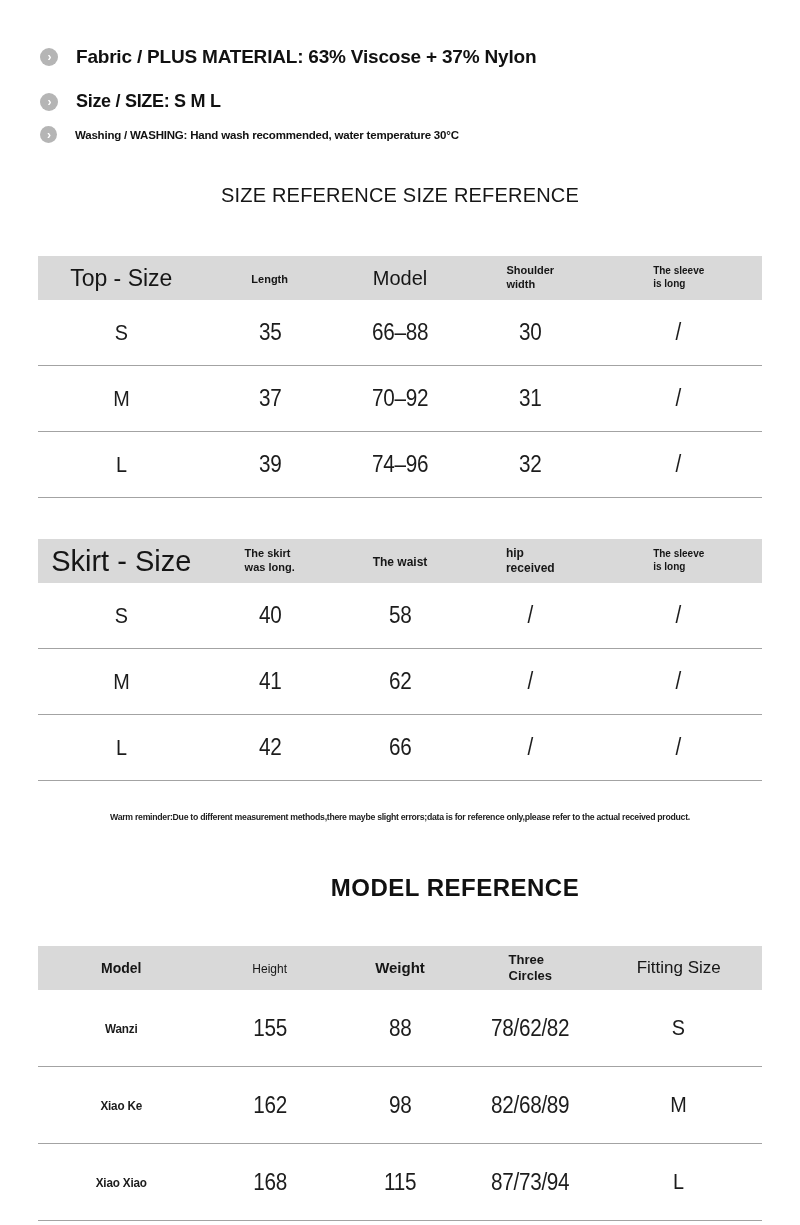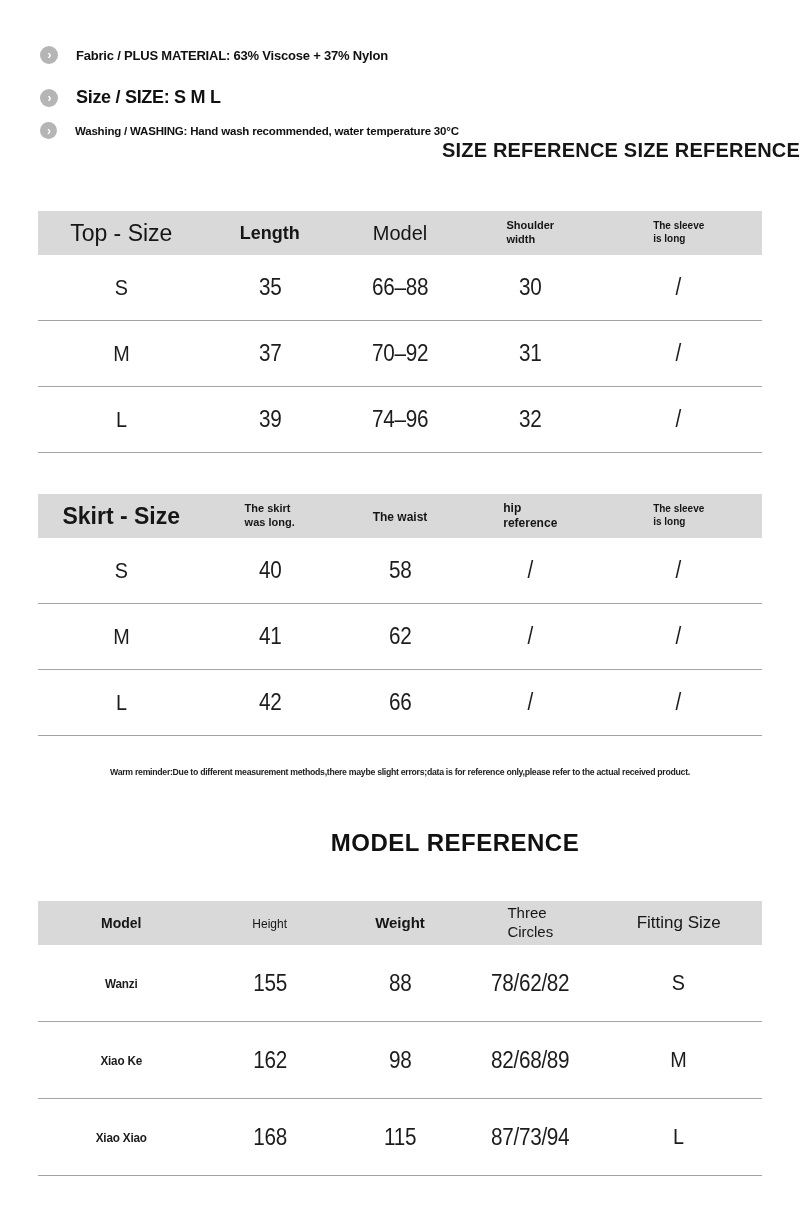--- a/index.html
+++ b/index.html
@@ -21,29 +21,30 @@
   .chev-circle {
     width: 18px; height: 18px; border-radius: 50%;
     background: #b5b5b5; color: #ffffff;
     display: inline-flex; align-items: center; justify-content: center;
     font-size: 12px; font-weight: 700; line-height: 1;
     flex: 0 0 18px;
     padding-left: 1px;
   }
   .bullet-row.b3 .chev-circle { width: 17px; height: 17px; flex-basis: 17px; }
   .bullet-text { margin-left: 18px; font-weight: 600; color: #111; letter-spacing: -0.2px; }
-  .b1 .bullet-text { font-size: 13px; }
+  .b1 .bullet-text { font-size: 19px; }
   .b2 .bullet-text { font-size: 18px; letter-spacing: -0.3px; }
   .b3 .bullet-text { font-size: 11.5px; }
 
   
   .size-ref-title {
-    text-align: right;
+    margin-top: 41px;
+    text-align: center;
     font-size: 20px;
-    font-weight: 700;
+    font-weight: 400;
     color: #161616;
     letter-spacing: 0.2px;
   }
   .model-ref-title {
     margin-top: 52px;
     text-align: center;
     position: relative;
     left: 55px;
     font-size: 24px;
     font-weight: 700;
@@ -82,39 +83,39 @@
   .t-row .cell {
     text-align: center;
     font-size: 23px;
     color: #1c1c1c;
     transform: scaleX(0.9);
     letter-spacing: -0.3px;
   }
 
   
   .t1 .hcell.c0 span { font-size: 23px; font-weight: 500; }
-  .t1 .hcell.c1 span { font-size: 18px; font-weight: 600; }
+  .t1 .hcell.c1 span { font-size: 11px; font-weight: 600; }
   .t1 .hcell.c2 span { font-size: 20px; font-weight: 500; }
   .t1 .hcell.c3 span { font-size: 11px; font-weight: 600; }
   .t1 .hcell.c4 span { font-size: 10px; font-weight: 700; }
   .t1 .cell.c0 { font-size: 22px; }
 
   
-  .t2 .hcell.c0 span { font-size: 23px; font-weight: 700; }
+  .t2 .hcell.c0 span { font-size: 29px; font-weight: 400; }
   .t2 .hcell.c1 span { font-size: 11px; font-weight: 700; }
   .t2 .hcell.c2 span { font-size: 12px; font-weight: 700; }
   .t2 .hcell.c3 span { font-size: 12px; font-weight: 600; }
   .t2 .hcell.c4 span { font-size: 10px; font-weight: 700; }
   .t2 .cell.c0 { font-size: 22px; }
 
   
   .t3 .hcell.c0 span { font-size: 14px; font-weight: 600; }
   .t3 .hcell.c1 span { font-size: 12px; font-weight: 400; }
   .t3 .hcell.c2 span { font-size: 15px; font-weight: 600; }
-  .t3 .hcell.c3 span { font-size: 15px; font-weight: 400; }
+  .t3 .hcell.c3 span { font-size: 13px; font-weight: 700; }
   .t3 .hcell.c4 span { font-size: 17px; font-weight: 500; }
   .t3 .cell.c0 { font-size: 13px; font-weight: 700; letter-spacing: -0.2px; }
   .t3 .cell.c4 { font-size: 22px; }
 
   
   .reminder {
     margin-top: 31px;
     text-align: center;
     font-size: 9px;
     font-weight: 700;
@@ -176,21 +177,21 @@
   </div>
 </div>
 
 <div class="size-table t2">
   <div class="t-header">
     <div class="hcell c0"><span>Skirt - Size</span></div>
     <div class="hcell c1"><span>The skirt
 was long.</span></div>
     <div class="hcell c2"><span>The waist</span></div>
     <div class="hcell c3"><span>hip
-reference</span></div>
+received</span></div>
     <div class="hcell c4"><span>The sleeve
 is long</span></div>
   </div>
   <div class="t-row">
     <div class="cell c0">S</div>
     <div class="cell c1">40</div>
     <div class="cell c2">58</div>
     <div class="cell c3">/</div>
     <div class="cell c4">/</div>
   </div>

